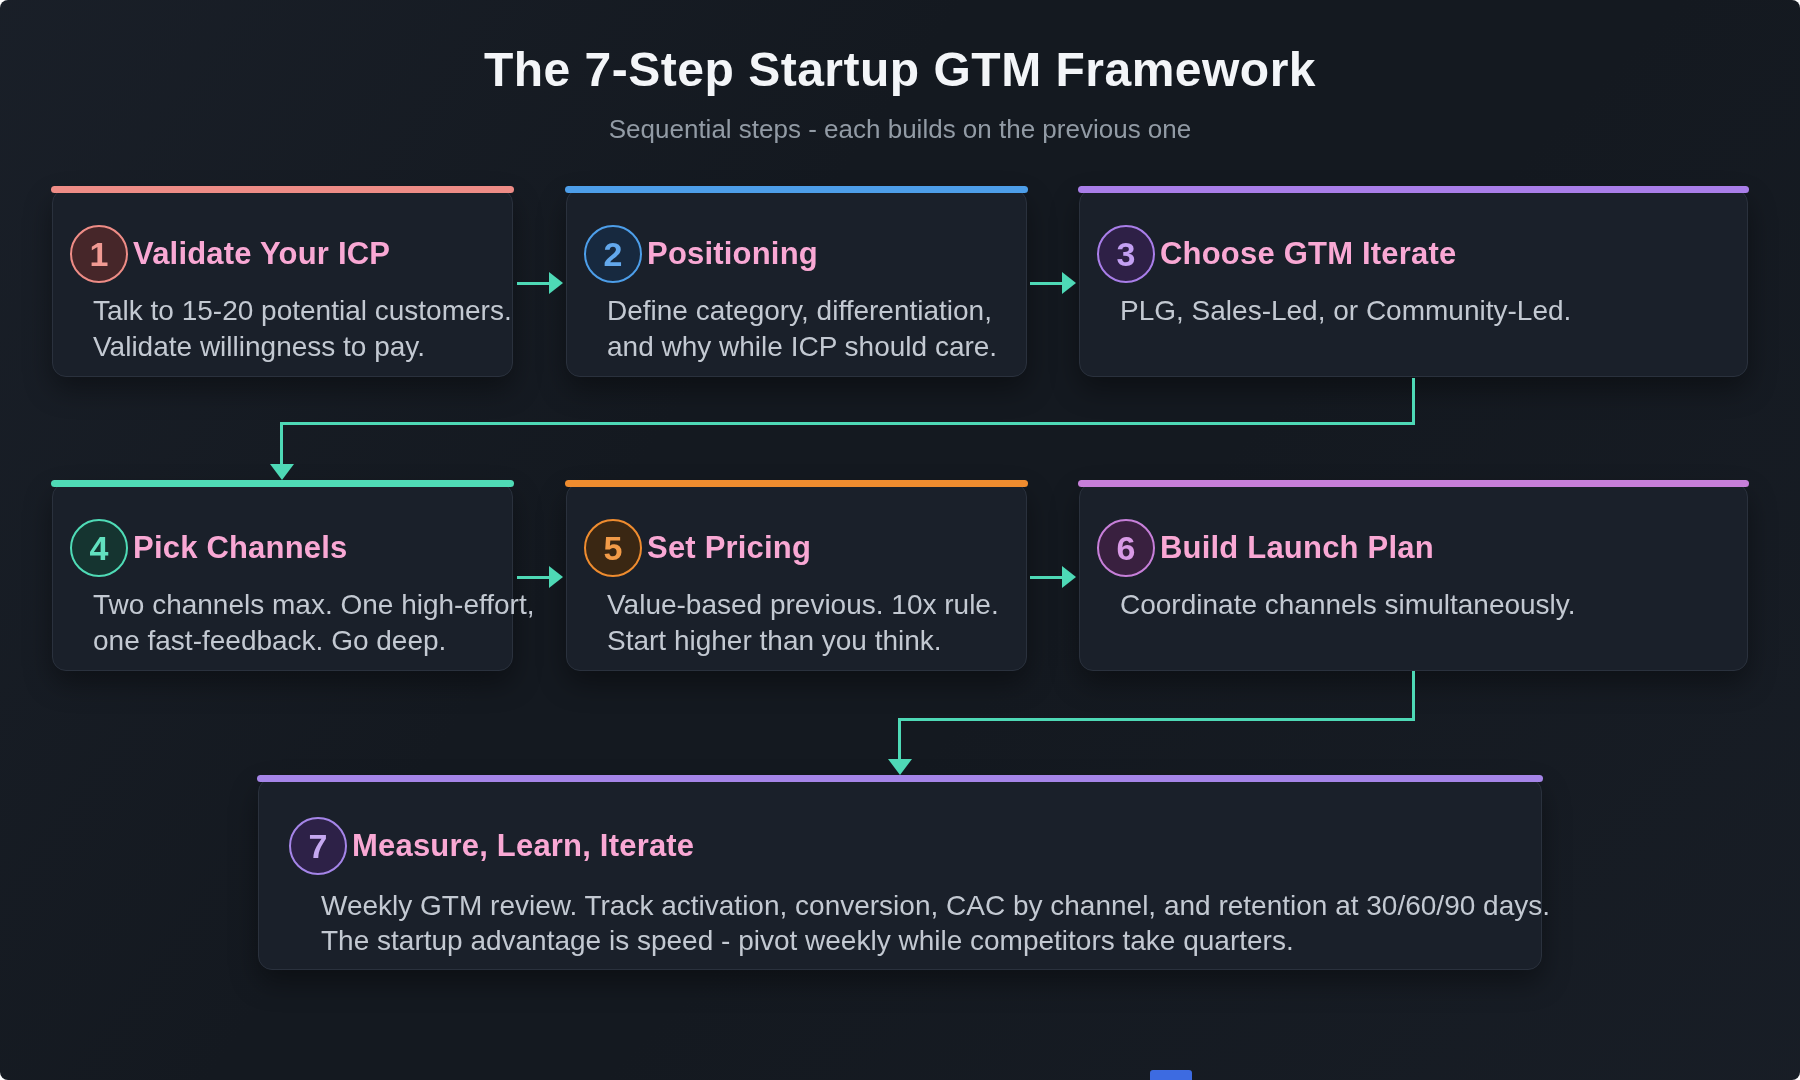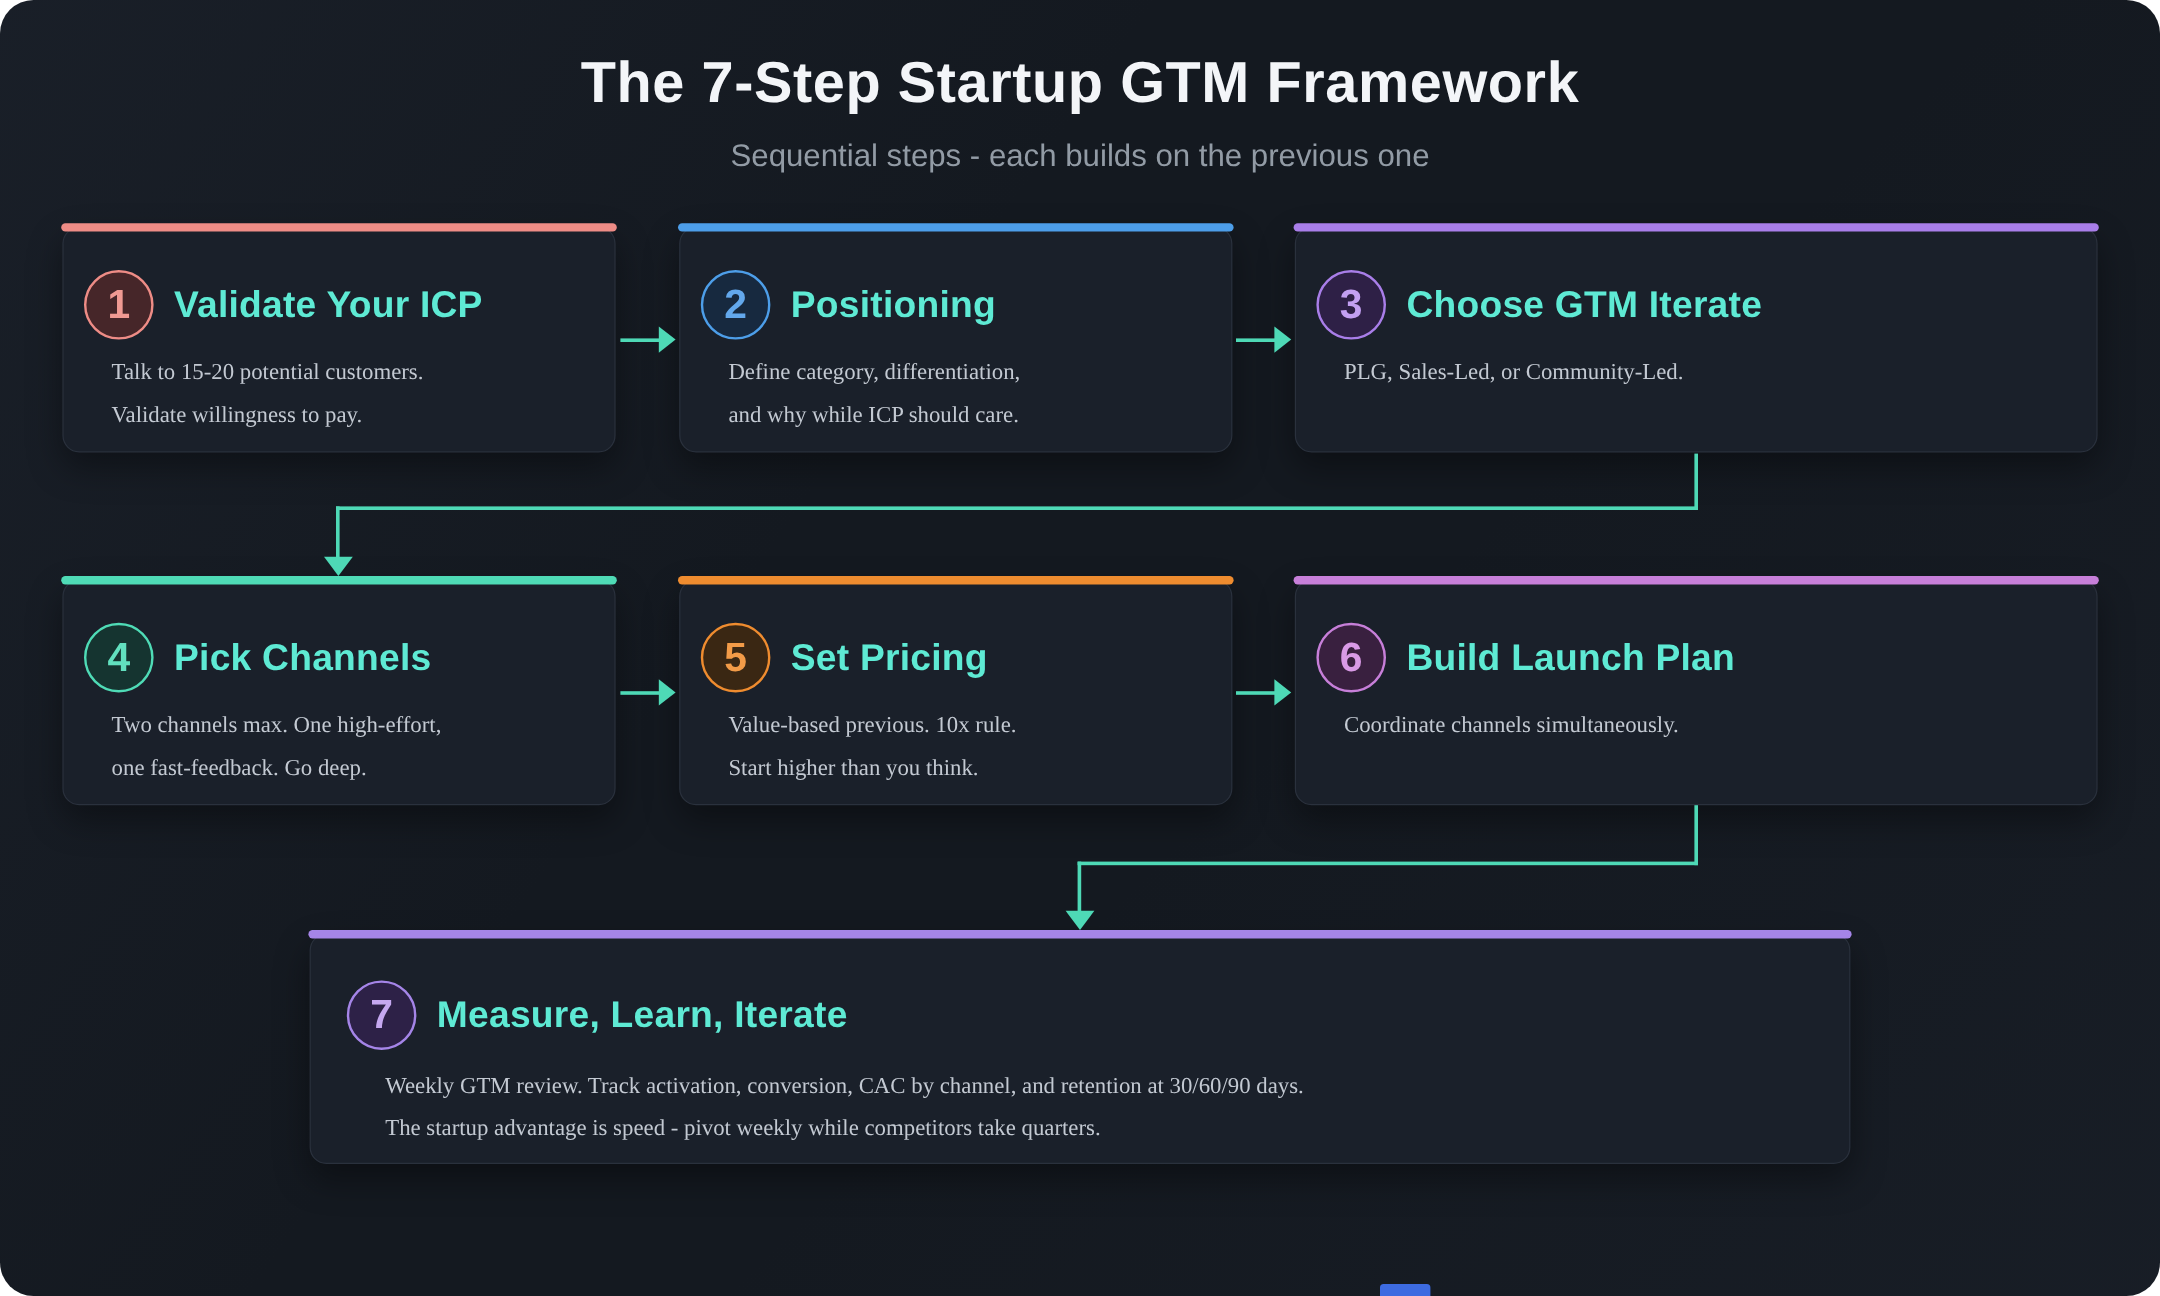--- a/index.html
+++ b/index.html
@@ -1,19 +1,19 @@
 <!DOCTYPE html>
 <html style="--page-bg: #141920; --card-bg: #1a202a; --title-c: #f3f5f8; --subtitle-c: #929ba5; --body-c: #c3c9d2; --connector: #4ed9b6; --artifact-blue: #3d6be1;"><head>
 <meta charset="utf-8">
 <style>
   * { margin:0; padding:0; box-sizing:border-box; }
   body { background:#ffffff; font-family:"Liberation Sans", sans-serif; }
   .canvas {
     position:relative; width:1800px; height:1080px; overflow:hidden;
-    border-radius:28px;
+    border-radius:8px;
     background:var(--page-bg,#141920);
     background-image:
       linear-gradient(125deg, rgba(44,52,68,.22) 0%, rgba(20,25,32,0) 38%),
       linear-gradient(315deg, rgba(44,52,68,.16) 0%, rgba(20,25,32,0) 42%);
   }
   .page-title {
     position:absolute; top:42px; left:0; width:100%;
     text-align:center; color:var(--title-c,#f3f5f8);
     font-size:48px; font-weight:700; letter-spacing:.5px;
   }
@@ -40,27 +40,27 @@
   .card.wide .card-head { top:38px; left:30px; }
   .badge {
     width:58px; height:58px; border-radius:50%;
     border:2.5px solid var(--accent);
     background:var(--circle-bg);
     color:var(--num-c);
     display:flex; align-items:center; justify-content:center;
     font-size:34px; font-weight:700; flex:0 0 auto;
   }
   .card-title {
-    margin-left:17px; color:#5eead4;
+    margin-left:5px; color:#f9a8d4;
     font-size:31px; font-weight:700; letter-spacing:.2px; white-space:nowrap;
   }
   .card-body {
     position:absolute; left:40px; top:103px;
     color:var(--body-c,#c3c9d2);
-    font-size:19px; line-height:36px; white-space:nowrap;font-family:Liberation Serif, serif;
+    font-size:28px; line-height:36px; white-space:nowrap;
   }
   .card.wide .card-body { left:62px; top:109px; line-height:35px; }
   .line { position:absolute; background:var(--connector,#4ed9b6); }
   .arrow-right {
     position:absolute; width:0; height:0;
     border-top:11px solid transparent;
     border-bottom:11px solid transparent;
     border-left:14px solid var(--connector,#4ed9b6);
   }
   .arrow-down {

